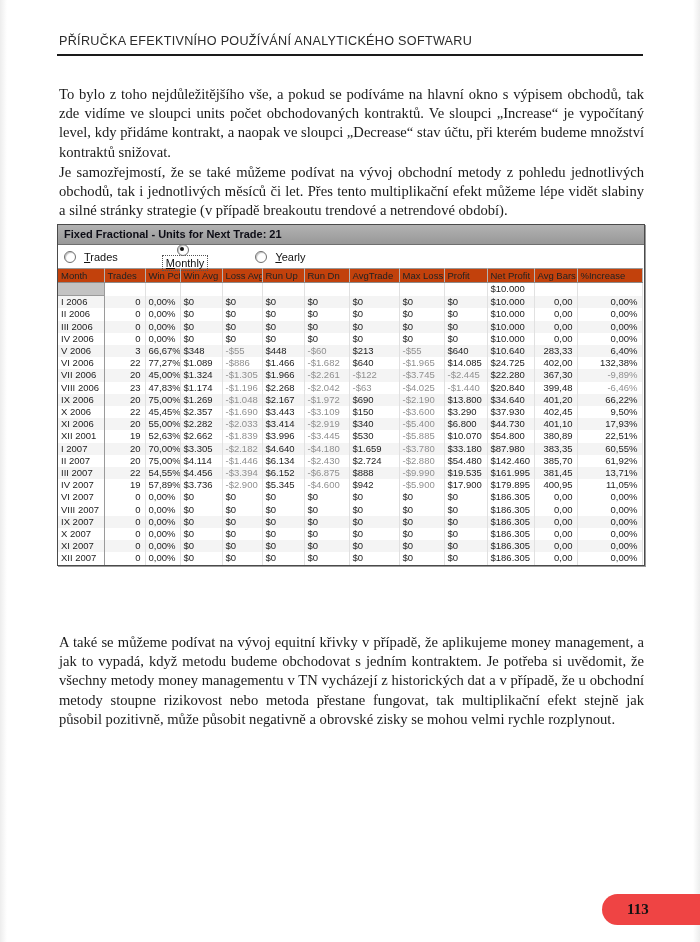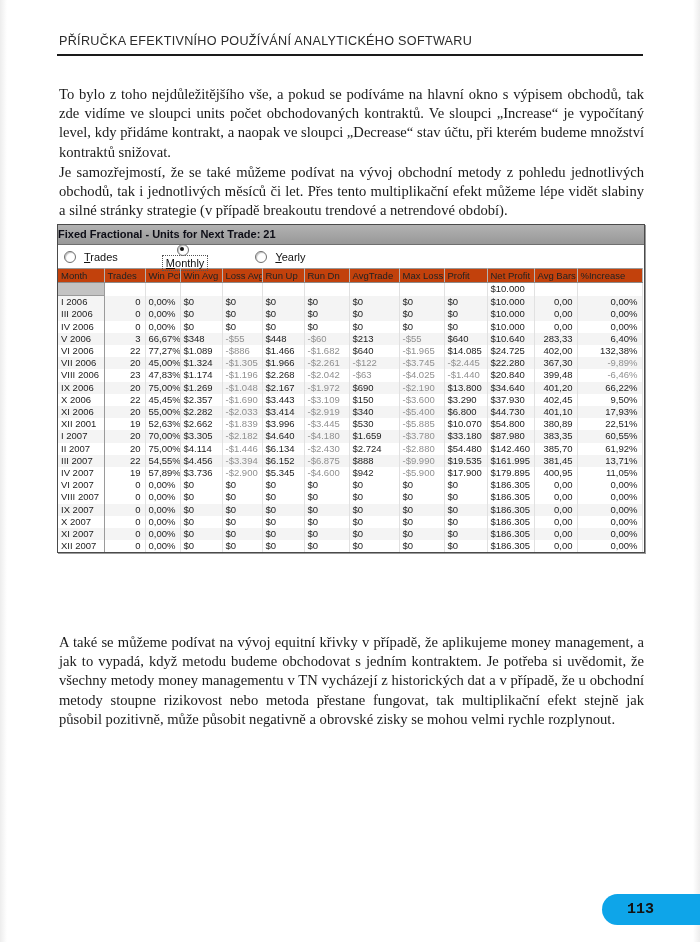--- a/index.html
+++ b/index.html
@@ -17,21 +17,21 @@
   .para{position:absolute;left:59px;width:585px;font-size:14.6px;line-height:19.4px;
        color:#1b1b1b;text-align:justify;}
   #para-1{top:70px;}
   #para-2{top:148px;}
   #para-3{top:618px;}
 
   
   .app-window{position:absolute;left:57px;top:224px;width:586px;background:#ffffff;
        border:1px solid #4a4a4a;box-shadow:1px 1px 0 #9a9a9a;}
   .titlebar{height:19px;line-height:19px;background:linear-gradient(#b2b2b2,#989898);
-       border-bottom:1px solid #6f6f6f;
+       border-bottom:1px solid #6f6f6f;padding-left:6px;
        font-family:"Liberation Sans",sans-serif;font-size:11px;font-weight:bold;color:#0d0d16;}
   .controls{height:23px;display:flex;align-items:center;padding-left:5px;background:#ffffff;}
   .radio{display:flex;align-items:center;margin-right:0;cursor:default;
        font-family:"Liberation Sans",sans-serif;font-size:11px;color:#111;}
   .radio .rb{width:10px;height:10px;border-radius:50%;border:1px solid #6e6e6e;background:#fff;
        box-shadow:inset 1px 1px 1px #c2c2c2;position:relative;flex:0 0 auto;}
   .radio .dot{position:absolute;left:2px;top:2px;width:4px;height:4px;border-radius:50%;
        background:#111;display:none;}
   .radio.selected .dot{display:block;}
   .radio .rlabel{margin-left:5px;padding:1px 3px;}
@@ -44,22 +44,22 @@
        text-align:left;font-weight:normal;padding:0 3px;height:13px;line-height:13px;color:#222;
        white-space:nowrap;overflow:hidden;}
   table.results td{border-right:1px solid #e1e1e1;padding:0 3px;height:12.2px;line-height:12.2px;
        color:#1c1c1c;white-space:nowrap;overflow:hidden;}
   table.results tr.band td{background:#f4f4f4;}
   table.results td.r{text-align:right;padding-right:4px;}
   table.results td.month{border-right:1px solid #9a9a9a;}
   table.results td.neg{color:#8f8f8f;}
   table.results td.graycell{background:#c3c3c3;border-bottom:1px solid #9a9a9a;}
 
-  .page-pill{position:absolute;right:0;top:894px;height:31px;width:98px;background:#0ea5e9;
-       border-radius:15.5px 0 0 15.5px;font-family:Liberation Mono, monospace;
+  .page-pill{position:absolute;right:0;top:894px;height:31px;width:98px;background:#ef4444;
+       border-radius:15.5px 0 0 15.5px;font-family:Liberation Serif, serif;
        font-size:15px;font-weight:bold;color:#121212;line-height:31px;padding-left:25px;
        box-sizing:border-box;}
 </style>
 </head>
 <body>
 
 <div class="scan-edge left"></div>
 <div class="scan-edge right"></div>
 
 <div class="running-head">PŘÍRUČKA EFEKTIVNÍHO POUŽÍVÁNÍ ANALYTICKÉHO SOFTWARU</div>
@@ -145,20 +145,35 @@
           <td class="">$0</td>
           <td class="">$0</td>
           <td class="">$0</td>
           <td class="">$0</td>
           <td class="">$0</td>
           <td class="">$0</td>
           <td class="">$10.000</td>
           <td class="r">0,00</td>
           <td class="r">0,00%</td>
         </tr>
+        <tr>
+          <td class="month">II 2006</td>
+          <td class="r">0</td>
+          <td class="r">0,00%</td>
+          <td class="">$0</td>
+          <td class="">$0</td>
+          <td class="">$0</td>
+          <td class="">$0</td>
+          <td class="">$0</td>
+          <td class="">$0</td>
+          <td class="">$0</td>
+          <td class="">$10.000</td>
+          <td class="r">0,00</td>
+          <td class="r">0,00%</td>
+        </tr>
         <tr class="band">
           <td class="month">III 2006</td>
           <td class="r">0</td>
           <td class="r">0,00%</td>
           <td class="">$0</td>
           <td class="">$0</td>
           <td class="">$0</td>
           <td class="">$0</td>
           <td class="">$0</td>
           <td class="">$0</td>

